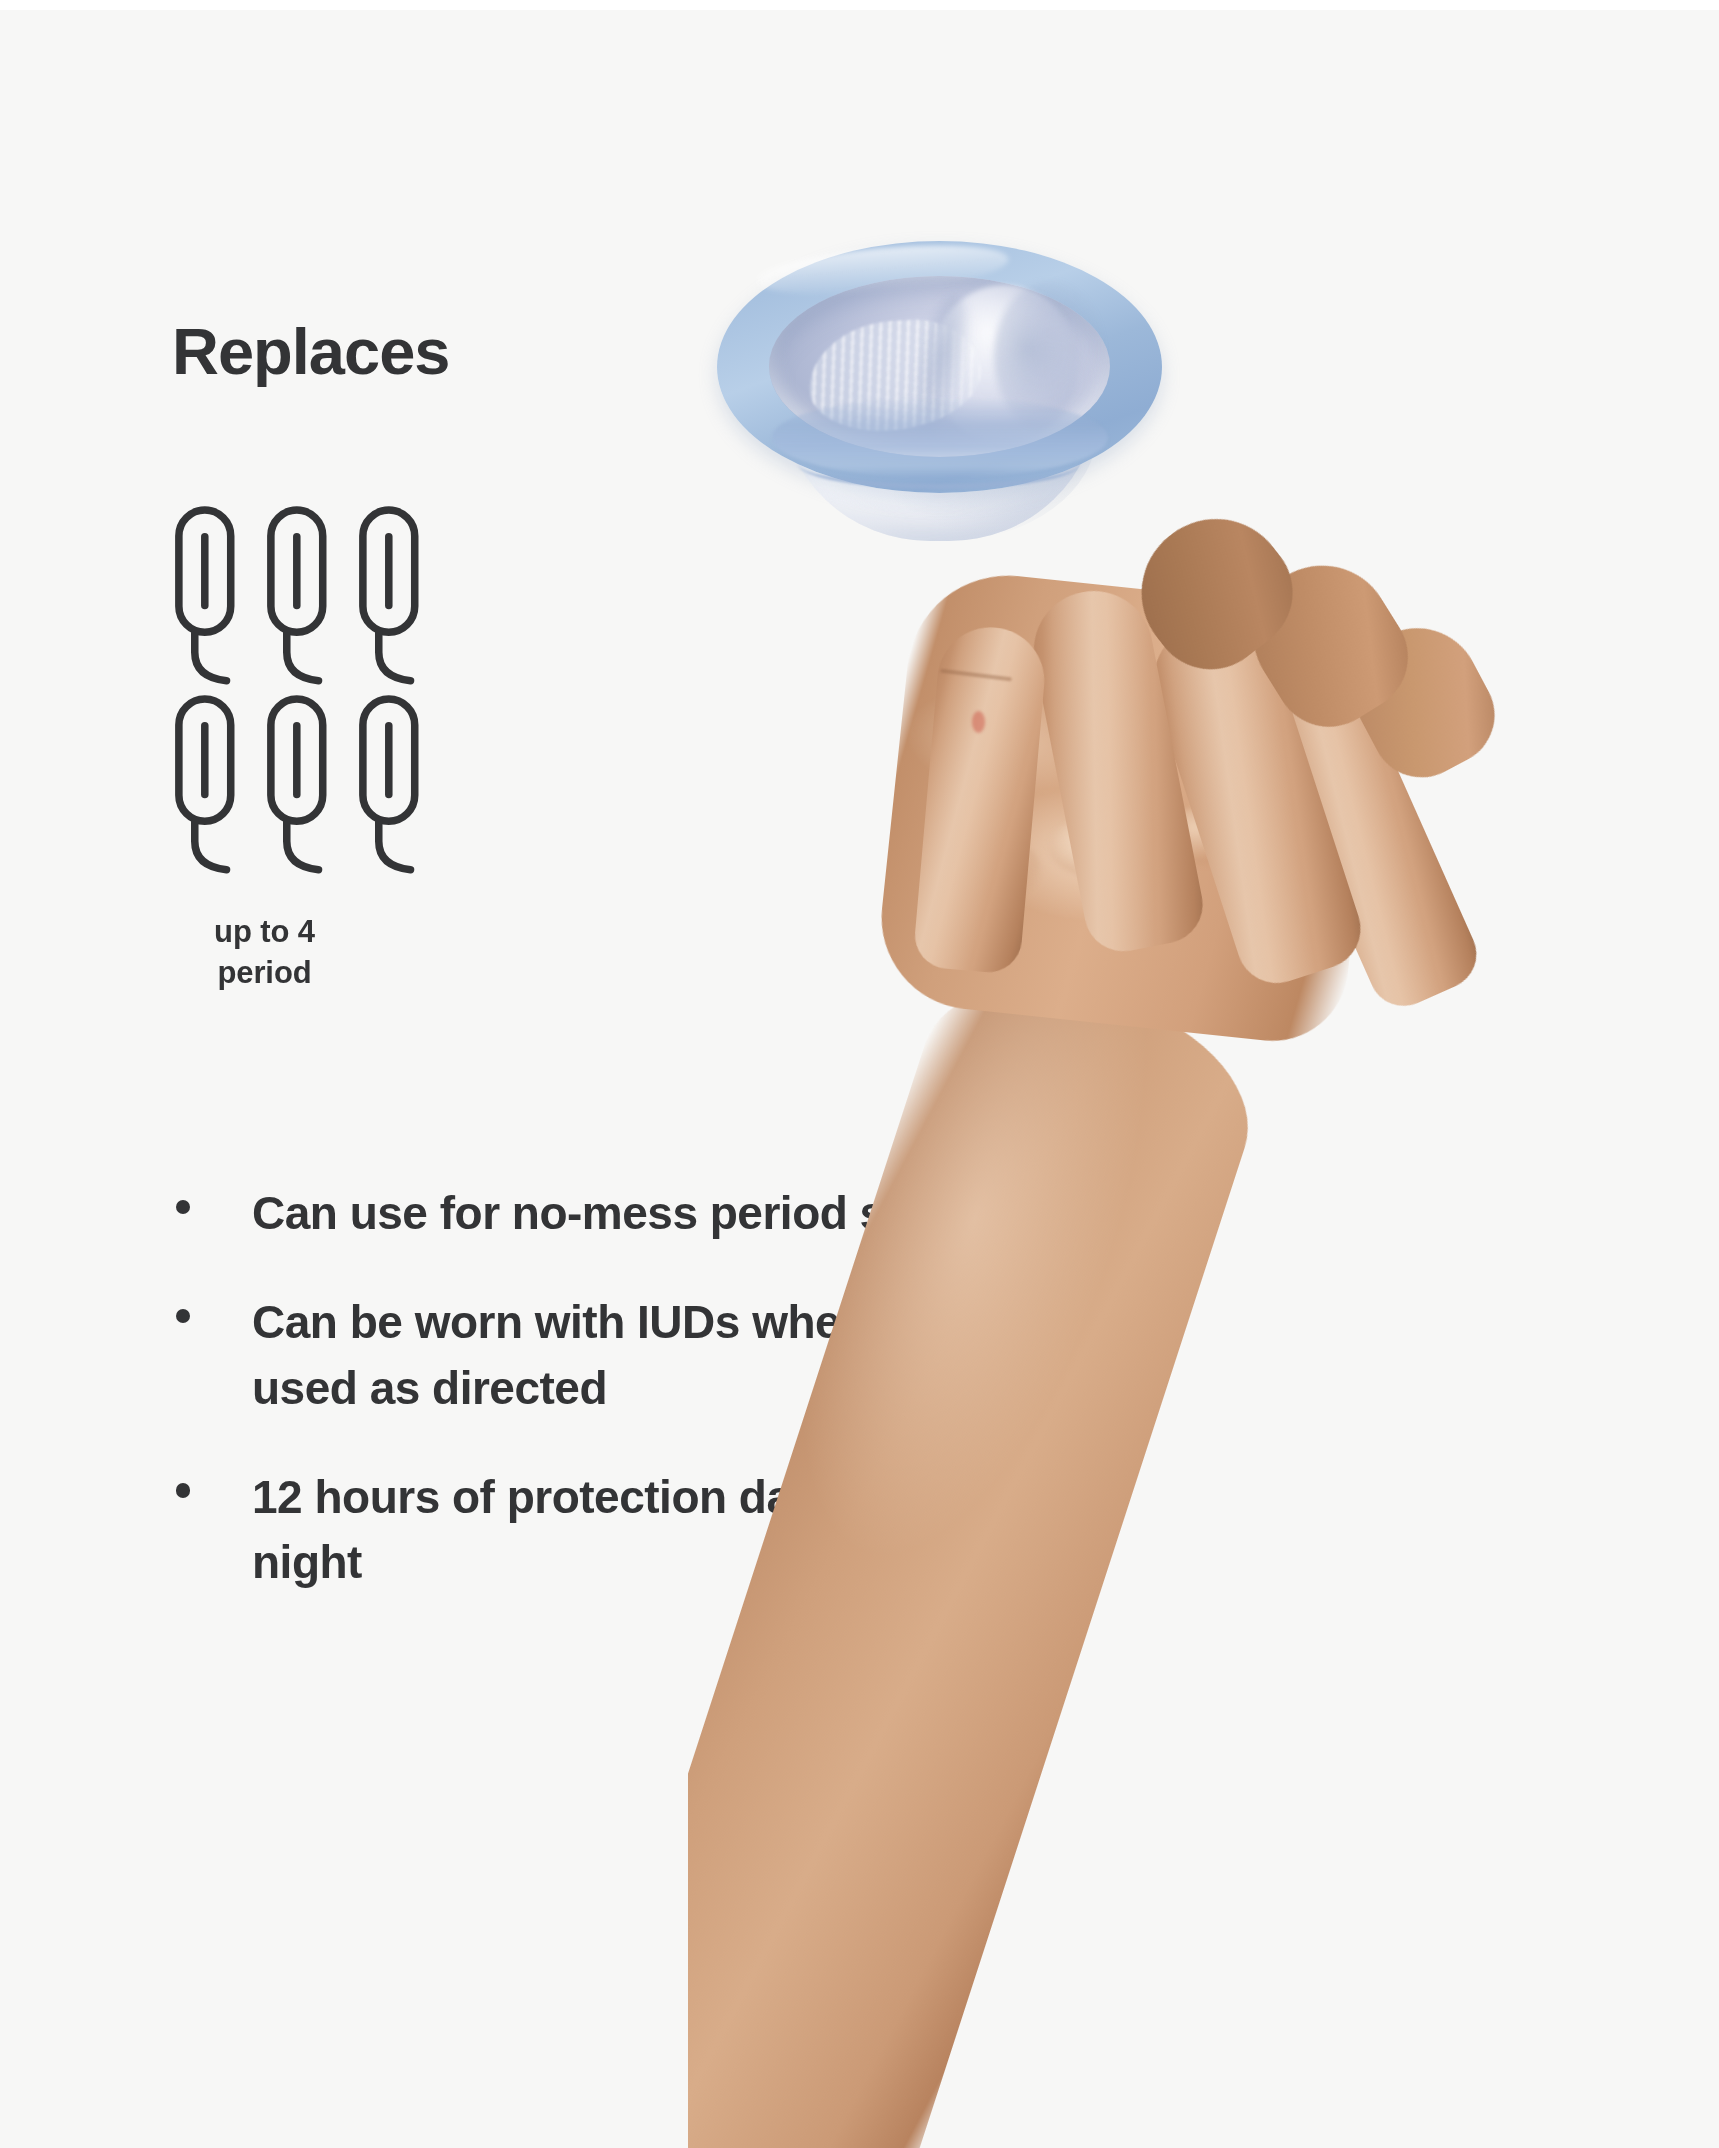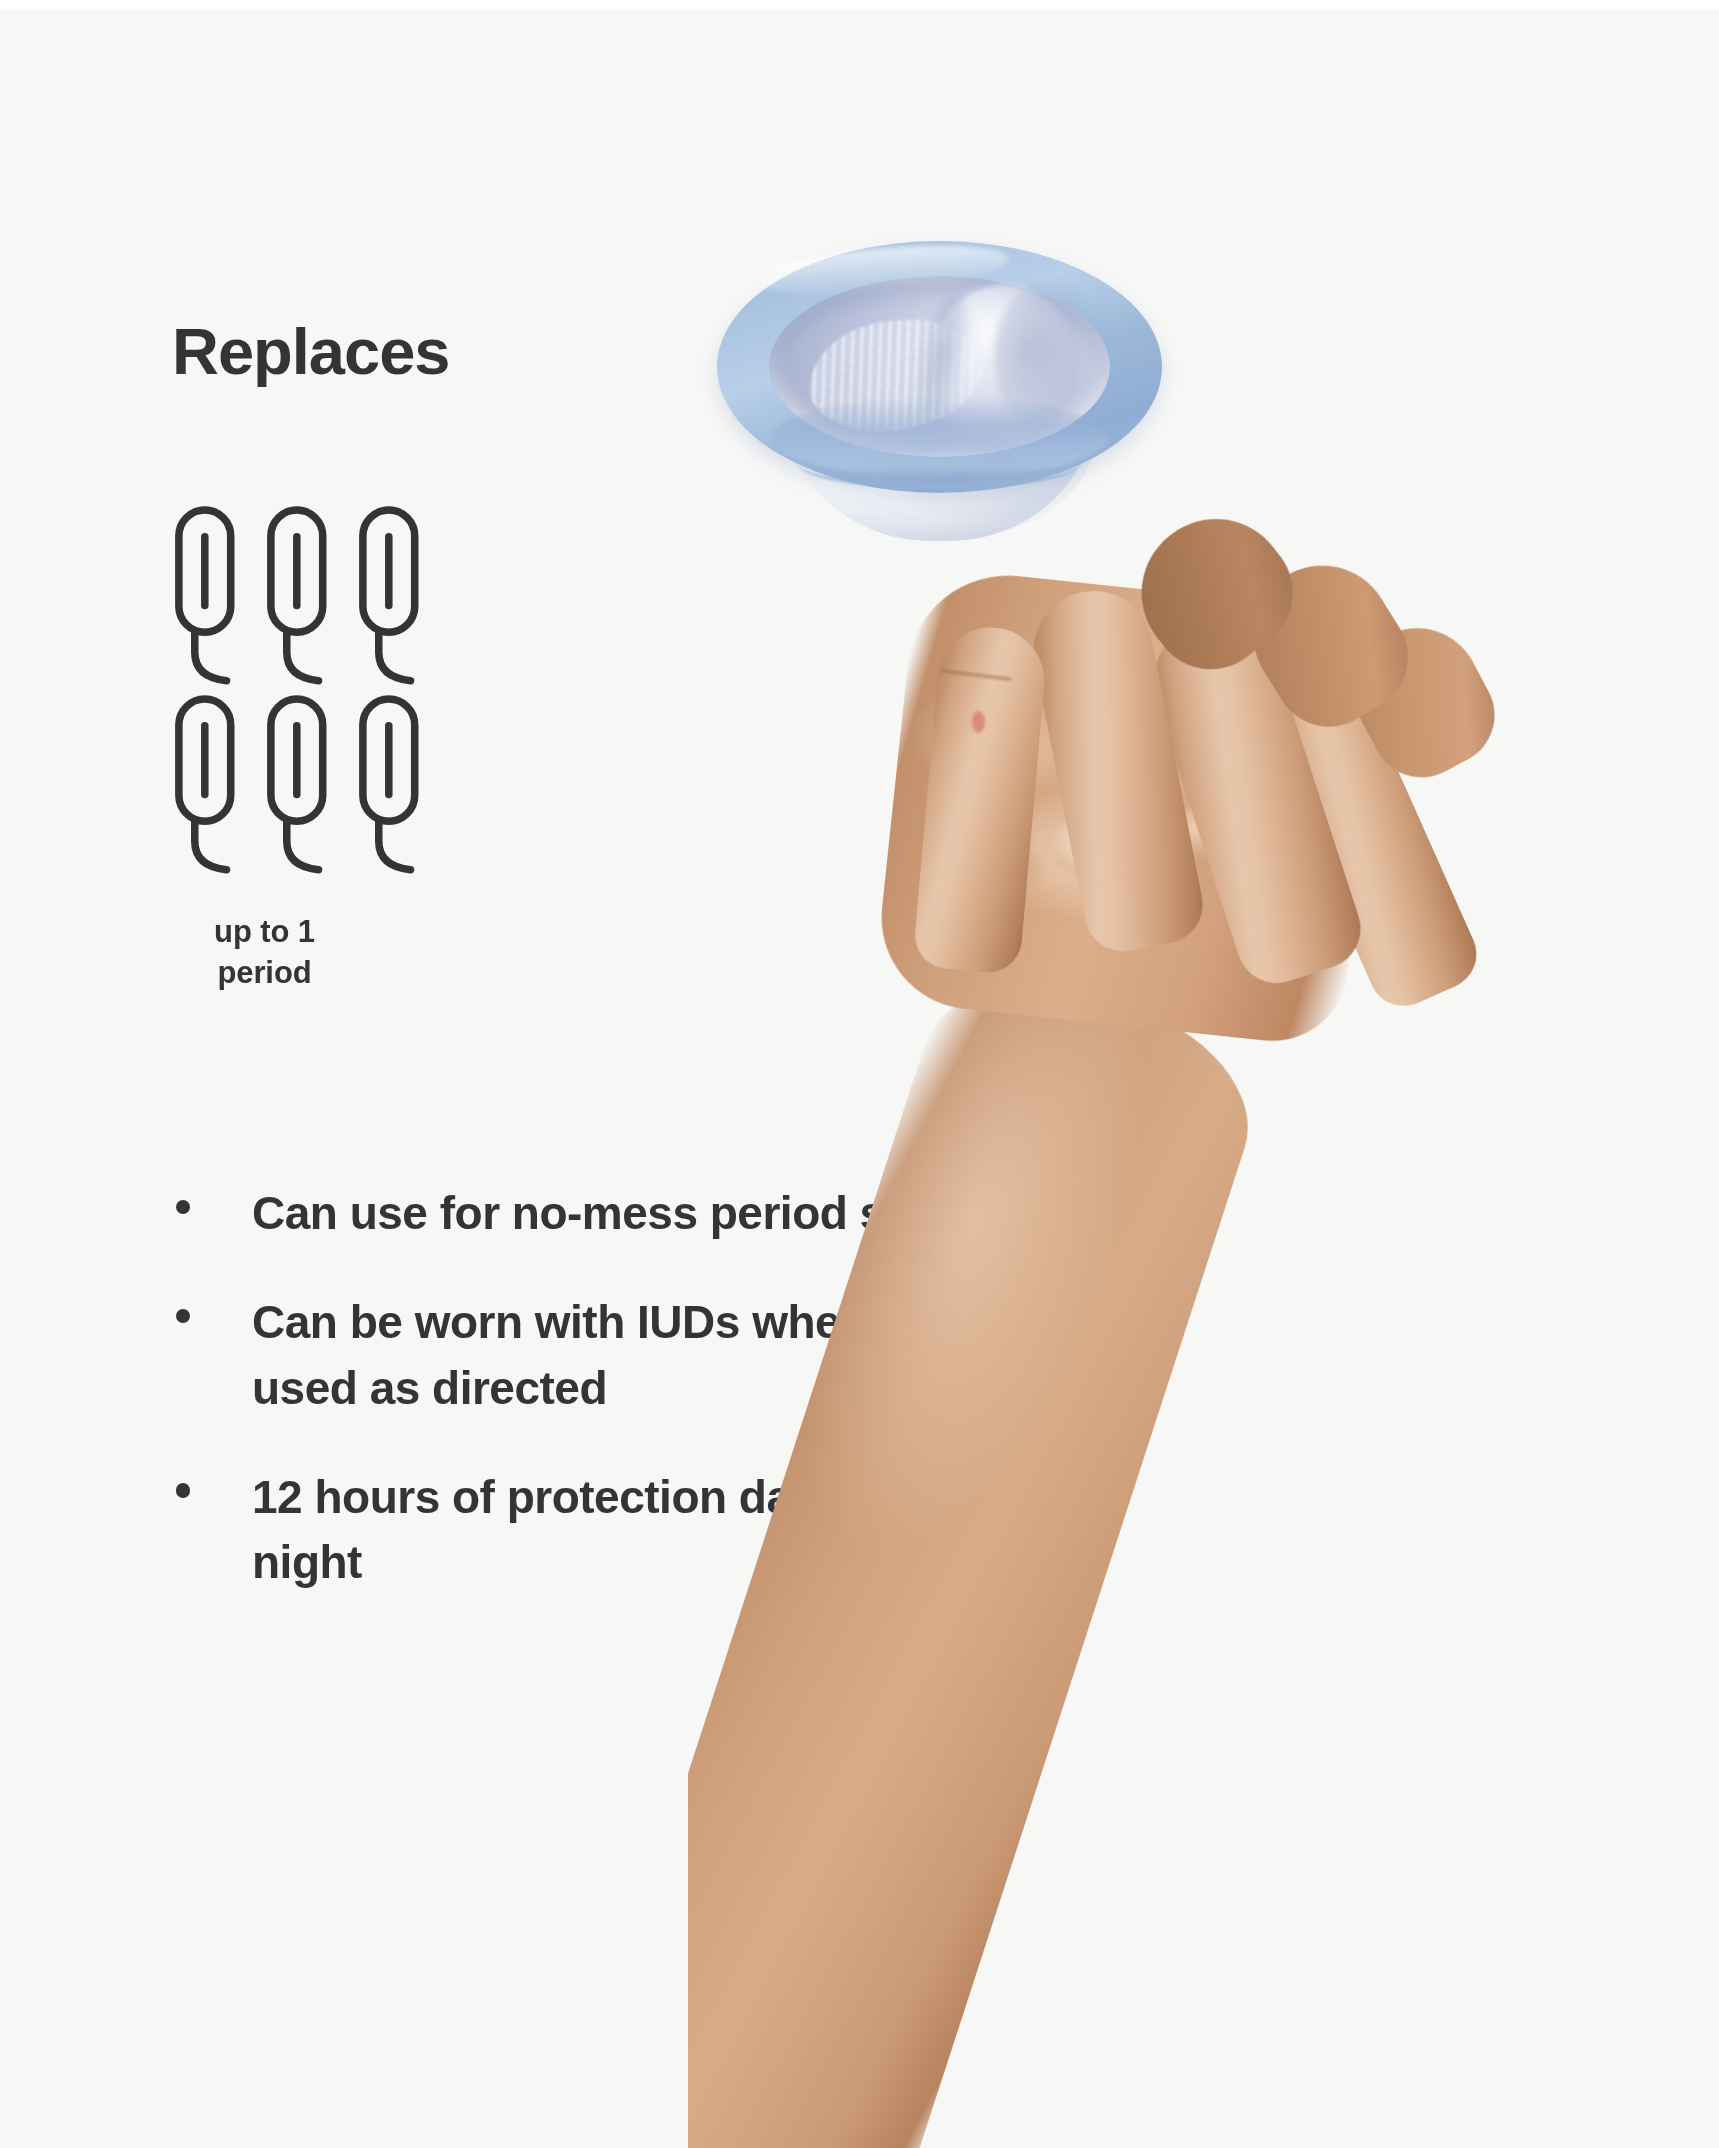--- a/index.html
+++ b/index.html
@@ -537,21 +537,21 @@
           <svg viewBox="0 0 110 225" xmlns="http://www.w3.org/2000/svg">
             <rect x="13" y="8" width="62" height="146" rx="31" ry="31" fill="none" stroke="#333436" stroke-width="9"></rect>
             <line x1="44" y1="40" x2="44" y2="122" stroke="#333436" stroke-width="9" stroke-linecap="round"></line>
             <path d="M32 154 L32 178 Q32 208 70 212" fill="none" stroke="#333436" stroke-width="9" stroke-linecap="round"></path>
           </svg>
         </div>
       </div>
     </div>
 
     <div class="caption">
-      <div>up to 1</div>
+      <div>up to 4</div>
       <div>period</div>
     </div>
 
     <div class="bullets">
       <div class="bullet-item">
         <div class="bullet-dot">
             <span></span>
           </div>
         <div class="bullet-text">Can use for no-mess period sex</div>
       </div>

